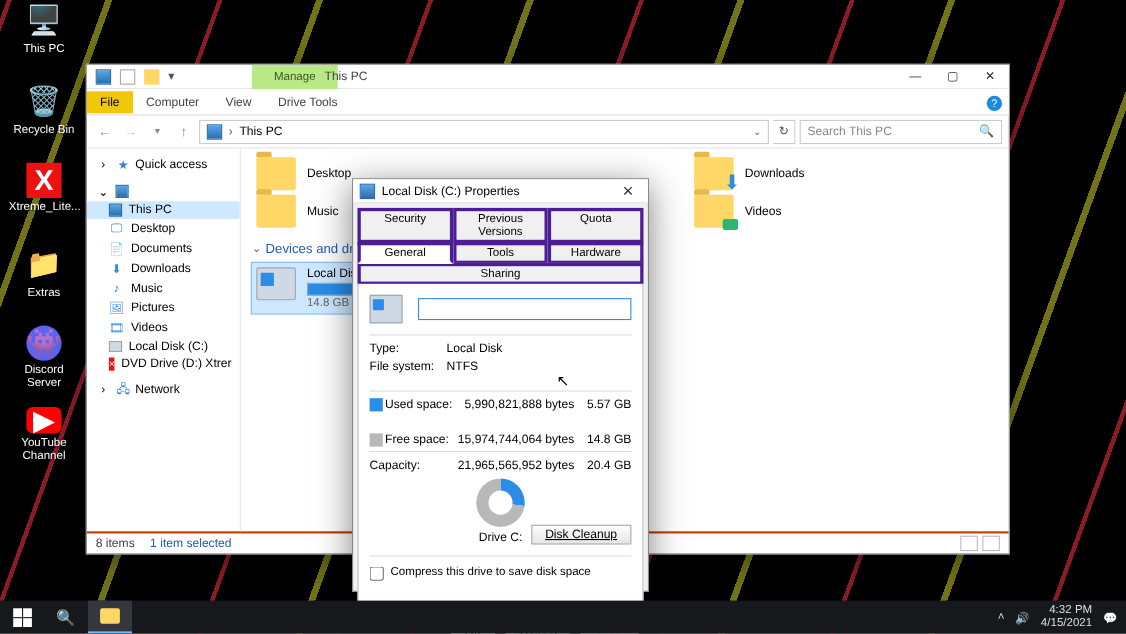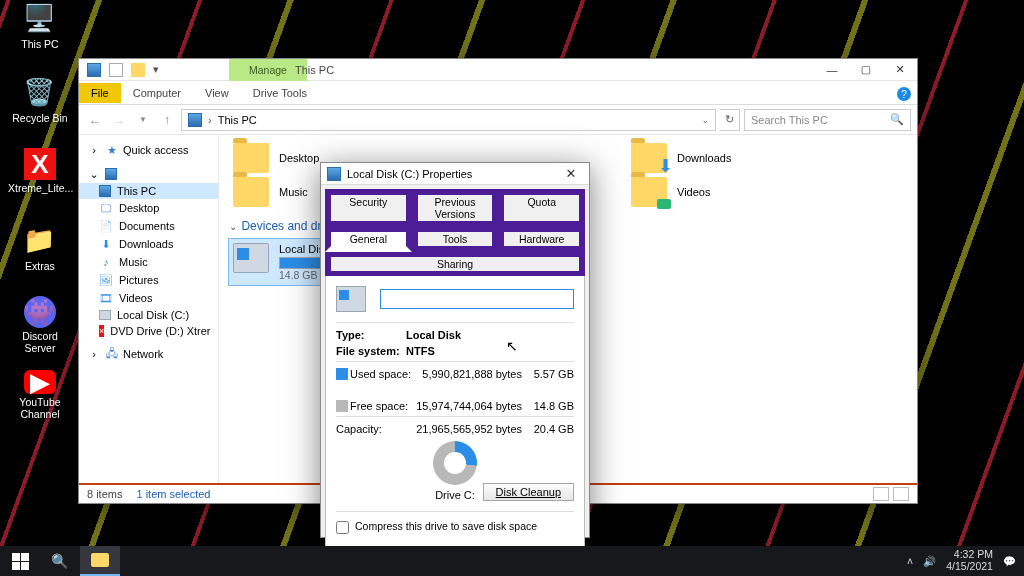--- a/index.html
+++ b/index.html
@@ -36,21 +36,21 @@
 .rtab { padding:4px 12px; font-size:11px; color:#444; }
 .rtab.file { background:#f0c808; color:#000; }
 .rtab.contextual { }
 .ctxgrp { position:absolute; left:150px; top:0; height:22px; background:#b8e986; padding:0 20px; display:flex; align-items:center; font-size:10.5px; color:#3a5a20; }
 .addrrow { height:30px; display:flex; align-items:center; border-bottom:1px solid #e6e6e6; padding:0 6px; gap:4px; }
 .navbtn { width:20px; height:20px; display:flex; align-items:center; justify-content:center; color:#888; font-size:12px; }
 .addrbar { flex:1; height:22px; border:1px solid #ccc; display:flex; align-items:center; padding:0 6px; font-size:11px; gap:6px; }
 .addrbar .pcicon { width:14px; height:14px; background:linear-gradient(#5aa9e6,#2b6cb0); border:1px solid #2b6cb0; }
 .refresh { width:20px; height:22px; border:1px solid #ccc; border-left:none; display:flex; align-items:center; justify-content:center; color:#555; }
 .refresh::before{content:"↻"}
-.searchbox { width:167px; height:22px; border:1px solid #ccc; display:flex; align-items:center; padding:0 6px; color:#888; font-size:11px; justify-content:space-between;text-align:right; }
+.searchbox { width:184px; height:22px; border:1px solid #ccc; display:flex; align-items:center; padding:0 6px; color:#888; font-size:11px; justify-content:space-between;text-align:right; }
 .body { display:flex; height: calc(100% - 22px - 24px - 30px - 20px); }
 .nav { width:140px; border-right:1px solid #e6e6e6; padding:6px 0; font-size:11px; overflow:hidden; }
 .nav .item { padding:2px 8px 2px 20px; display:flex; align-items:center; gap:6px; white-space:nowrap; }
 .nav .item.sel { background:#cde8ff; }
 .nav .hd { padding:2px 8px 2px 8px; display:flex; align-items:center; gap:4px; }
 .nav .ic { width:14px; height:14px; display:inline-flex; align-items:center; justify-content:center; font-size:11px; }
 .content { flex:1; padding:6px 10px; position:relative; }
 .grp { color:#1b5fb3; font-size:12px; margin:2px 0 6px; display:flex; align-items:center; gap:4px; }
 .grp::before { content:"⌄"; color:#555; font-size:10px; }
 .folders { display:flex; flex-wrap:wrap; gap:0 46px; }
@@ -69,28 +69,28 @@
 .statusbar { height:20px; border-top:2px solid #c2410c; display:flex; align-items:center; padding:0 8px; font-size:11px; color:#444; gap:14px; }
 .viewtoggles { margin-left:auto; display:flex; gap:4px; }
 .viewtoggles span{ width:16px;height:14px;border:1px solid #bbb; }
 .helpicon { position:absolute; right:6px; top:28px; width:14px;height:14px;border-radius:50%;background:#1b8ae6;color:#fff;font-size:10px;display:flex;align-items:center;justify-content:center; }
 
 .props { position:absolute; left:320px; top:162px; width:270px; height:376px; background:#f0f0f0; border:1px solid #888; color:#000; font-size:11px; box-shadow:0 6px 30px rgba(0,0,0,0.5); }
 .props .tb { height:22px; background:#fff; display:flex; align-items:center; padding:0 6px; border-bottom:1px solid #ddd; }
 .props .tb .ic { width:14px;height:14px;background:linear-gradient(#5aa9e6,#2b6cb0);border:1px solid #2b6cb0;margin-right:6px; }
 .props .tb .x { margin-left:auto; width:24px; text-align:center; font-size:13px; color:#333; }
 .tabs { display:flex; flex-wrap:wrap; margin:4px 4px 0; }
-.tabs div { border:6px solid #4c1d95; background:#f0f0f0; padding:1px 0; font-size:10.5px; text-align:center; flex:1 1 33%; position:relative; margin-bottom:-1px; }
+.tabs div { border:3px solid #4c1d95; background:#f0f0f0; padding:1px 0; font-size:10.5px; text-align:center; flex:1 1 33%; position:relative; margin-bottom:-1px; }
 .tabs div.front { background:#fff; border-bottom-color:#fff; z-index:1; }
 .pane { margin:0 4px 4px; border:1px solid #bcbcbc; border-top:none; background:#fff; height:302px; padding:10px 10px 6px; position:relative; }
 .toprow { display:flex; gap:14px; align-items:center; margin-bottom:10px; }
 .toprow .dico { width:30px;height:26px; background:#cfd8e3; border:1px solid #9aa6b2; position:relative; }
 .toprow .dico::after { content:""; position:absolute; left:2px; top:3px; width:10px;height:10px;background:#2b8de6; }
 .toprow input { flex:1; border:1px solid #2b8de6; height:20px; padding:0 4px; font-size:11px; outline:none; }
-.kv { display:grid; grid-template-columns:70px 1fr; row-gap:4px; margin-bottom:4px;font-weight:bold; }
+.kv { display:grid; grid-template-columns:70px 1fr; row-gap:4px; margin-bottom:16px; }
 .hr { border-top:1px solid #ddd; margin:4px 0 6px; }
 .sp { display:grid; grid-template-columns:14px 64px 1fr 52px; row-gap:20px; align-items:center; }
 .sq { width:12px;height:12px; }
 .sq.blue{background:#2b8de6;} .sq.gray{background:#b8b8b8;}
 .capacity { display:grid; grid-template-columns:78px 1fr 52px; margin-top:6px; }
 .donutwrap { display:flex; flex-direction:column; align-items:center; margin-top:6px; position:relative; }
 .donut { width:44px;height:44px;border-radius:50%; background: conic-gradient(#2b8de6 0 27%, #b8b8b8 27% 100%); position:relative; }
 .donut::after { content:""; position:absolute; inset:11px; background:#fff; border-radius:50%; }
 .dcbtn { position:absolute; right:0; bottom:0;text-decoration:underline; }
 .btn { border:1px solid #a6a6a6; background:linear-gradient(#fdfdfd,#e6e6e6); padding:2px 12px; font-size:11px; }

